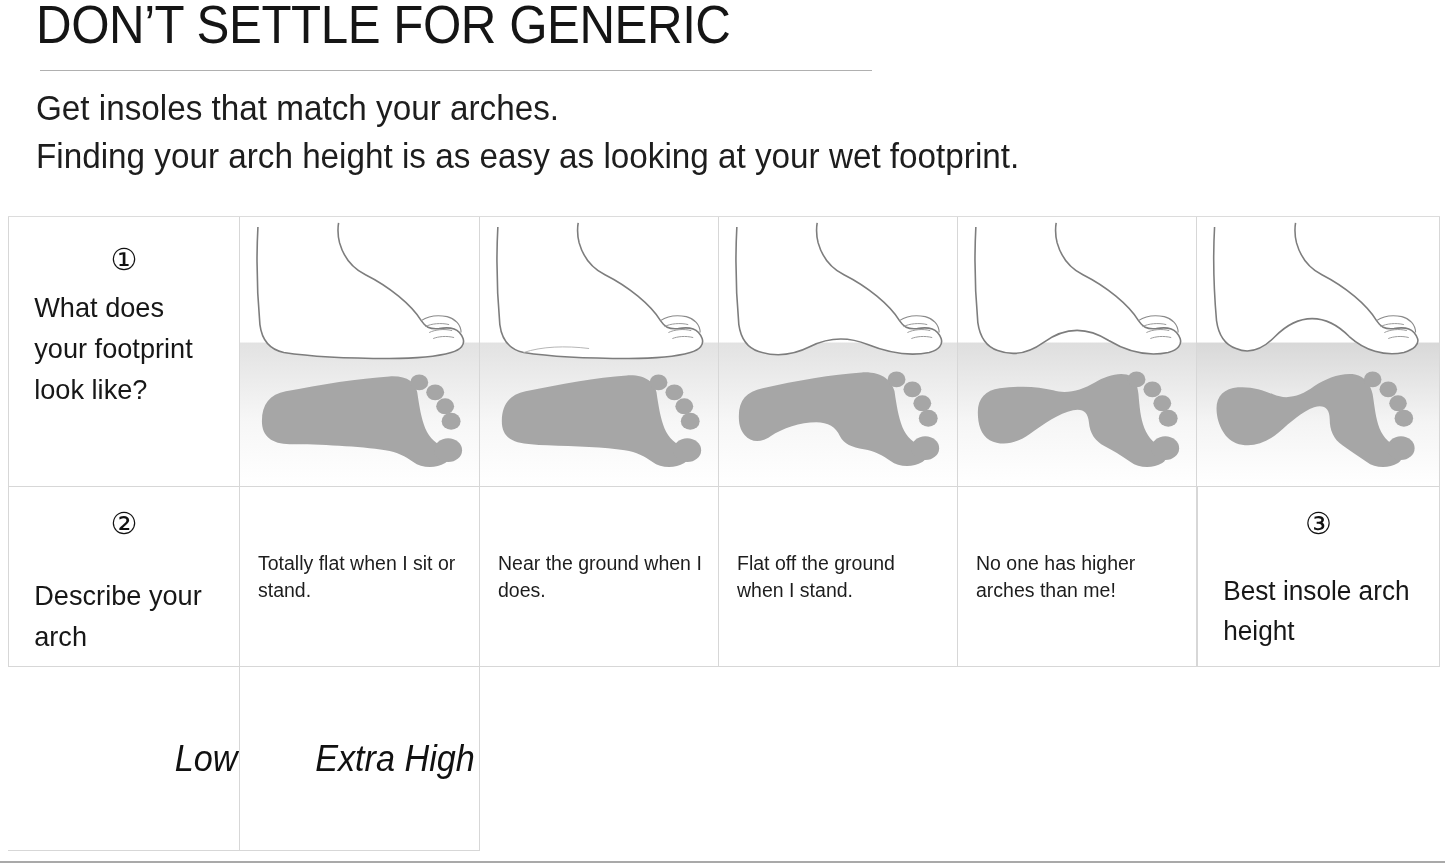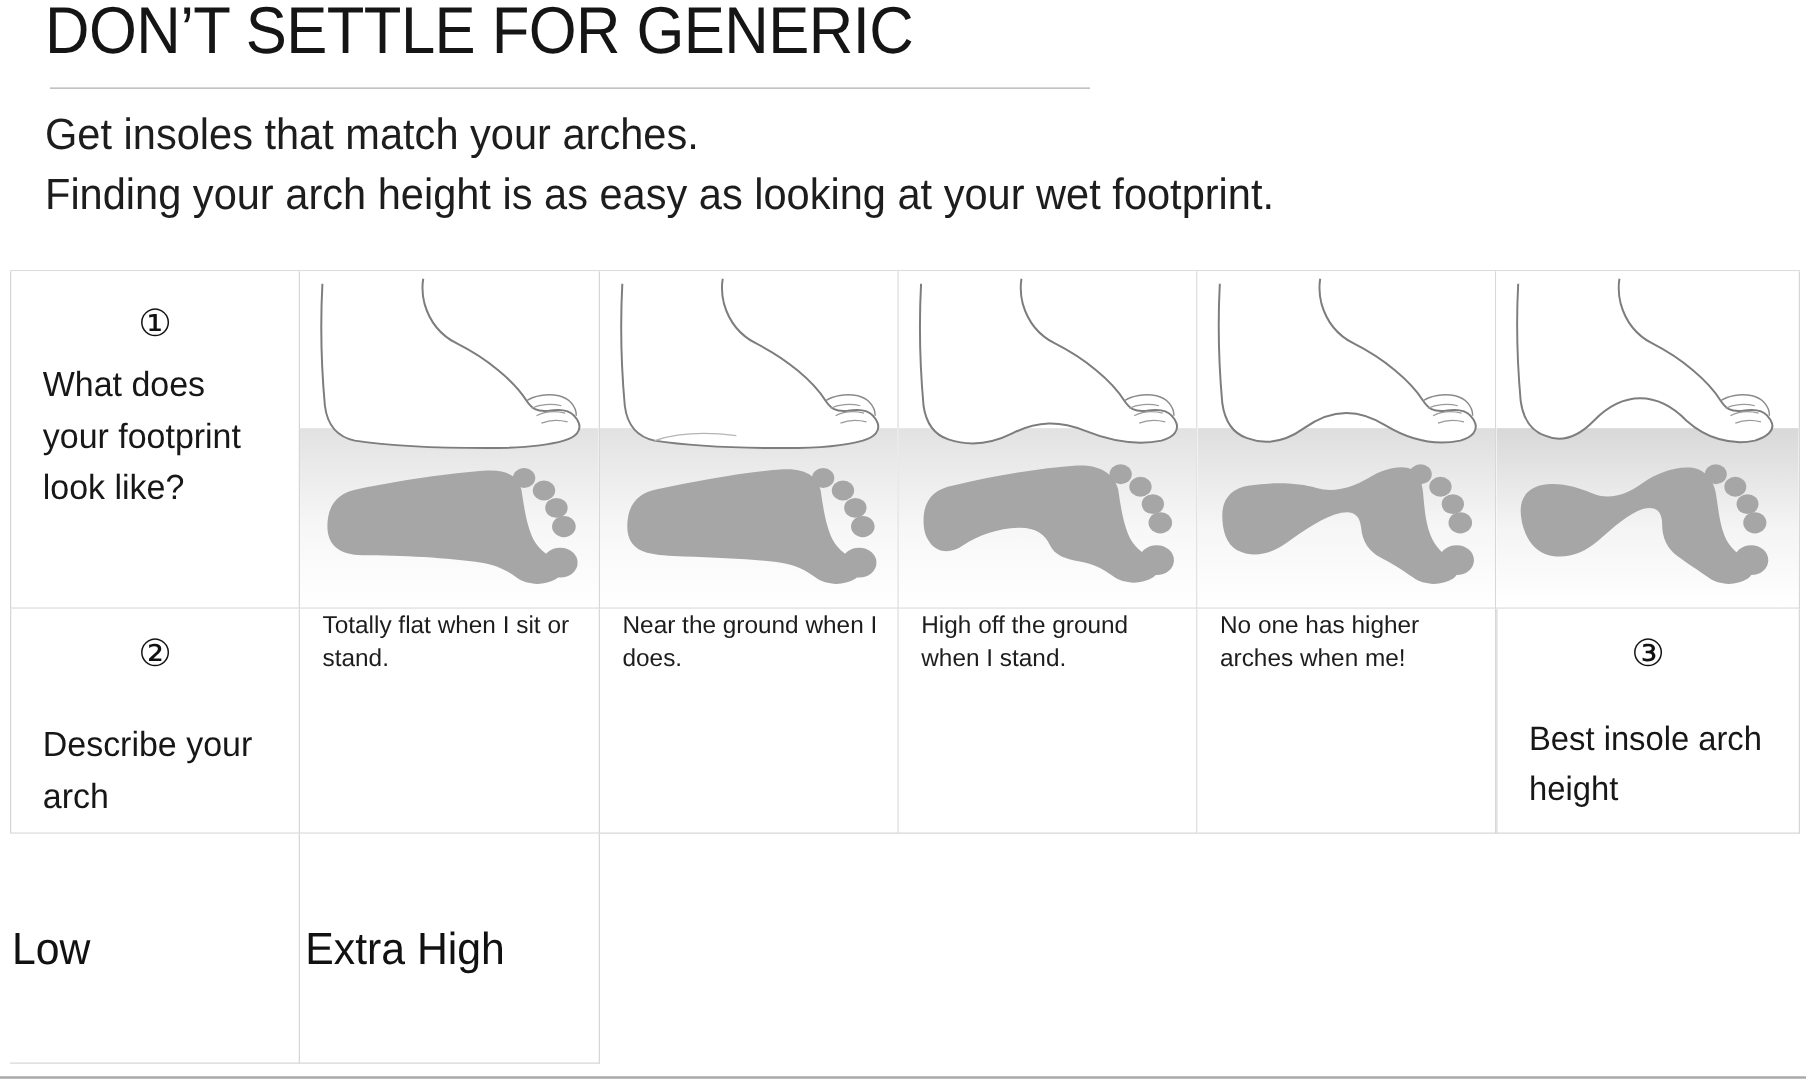--- a/index.html
+++ b/index.html
@@ -108,35 +108,36 @@
     font-weight: 400;
     transform: scaleX(0.97);
     transform-origin: left top;
   }
   .labelcell.r2 .labeltext { margin-top: 34px; }
   .labelcell.r3 .labeltext { margin-top: 30px; font-size: 27px; line-height: 40px; }
 
   
   .desccell {
     display: flex;
-    align-items: flex-start;
+    align-items: center;
     padding: 0 16px 0 18px;
   }
   .desctext {
     font-size: 19.5px;
     line-height: 27px;
     color: #1d1d1d;
     font-weight: 400;
   }
 
   
   .archcell {
     display: flex;
     align-items: center;
-    justify-content: flex-start;
+    justify-content: flex-end;
+    font-style: italic;
   }
   .archtext {
     font-size: 36px;
     line-height: 42px;
     color: #111;
     white-space: nowrap;
     transform: scaleX(0.95);
   }
 
   
@@ -323,24 +324,24 @@
     <span class="circled">②</span>
     <div class="labeltext">Describe your arch</div>
   </div>
   <div class="cell desccell">
     <div class="desctext">Totally flat when I sit or stand.</div>
   </div>
   <div class="cell desccell">
     <div class="desctext">Near the ground when I does.</div>
   </div>
   <div class="cell desccell">
-    <div class="desctext">High off the ground when I stand.</div>
+    <div class="desctext">Flat off the ground when I stand.</div>
   </div>
   <div class="cell lastcol desccell">
-    <div class="desctext">No one has higher arches when me!</div>
+    <div class="desctext">No one has higher arches than me!</div>
   </div>
 
   <div class="cell first labelcell r3">
     <span class="circled">③</span>
     <div class="labeltext">Best insole arch height</div>
   </div>
   <div class="cell archcell" style="grid-column: span 1;">
     <div class="archtext">Low</div>
   </div>
   <div class="cell lastcol archcell" style="grid-column: span 1;">

